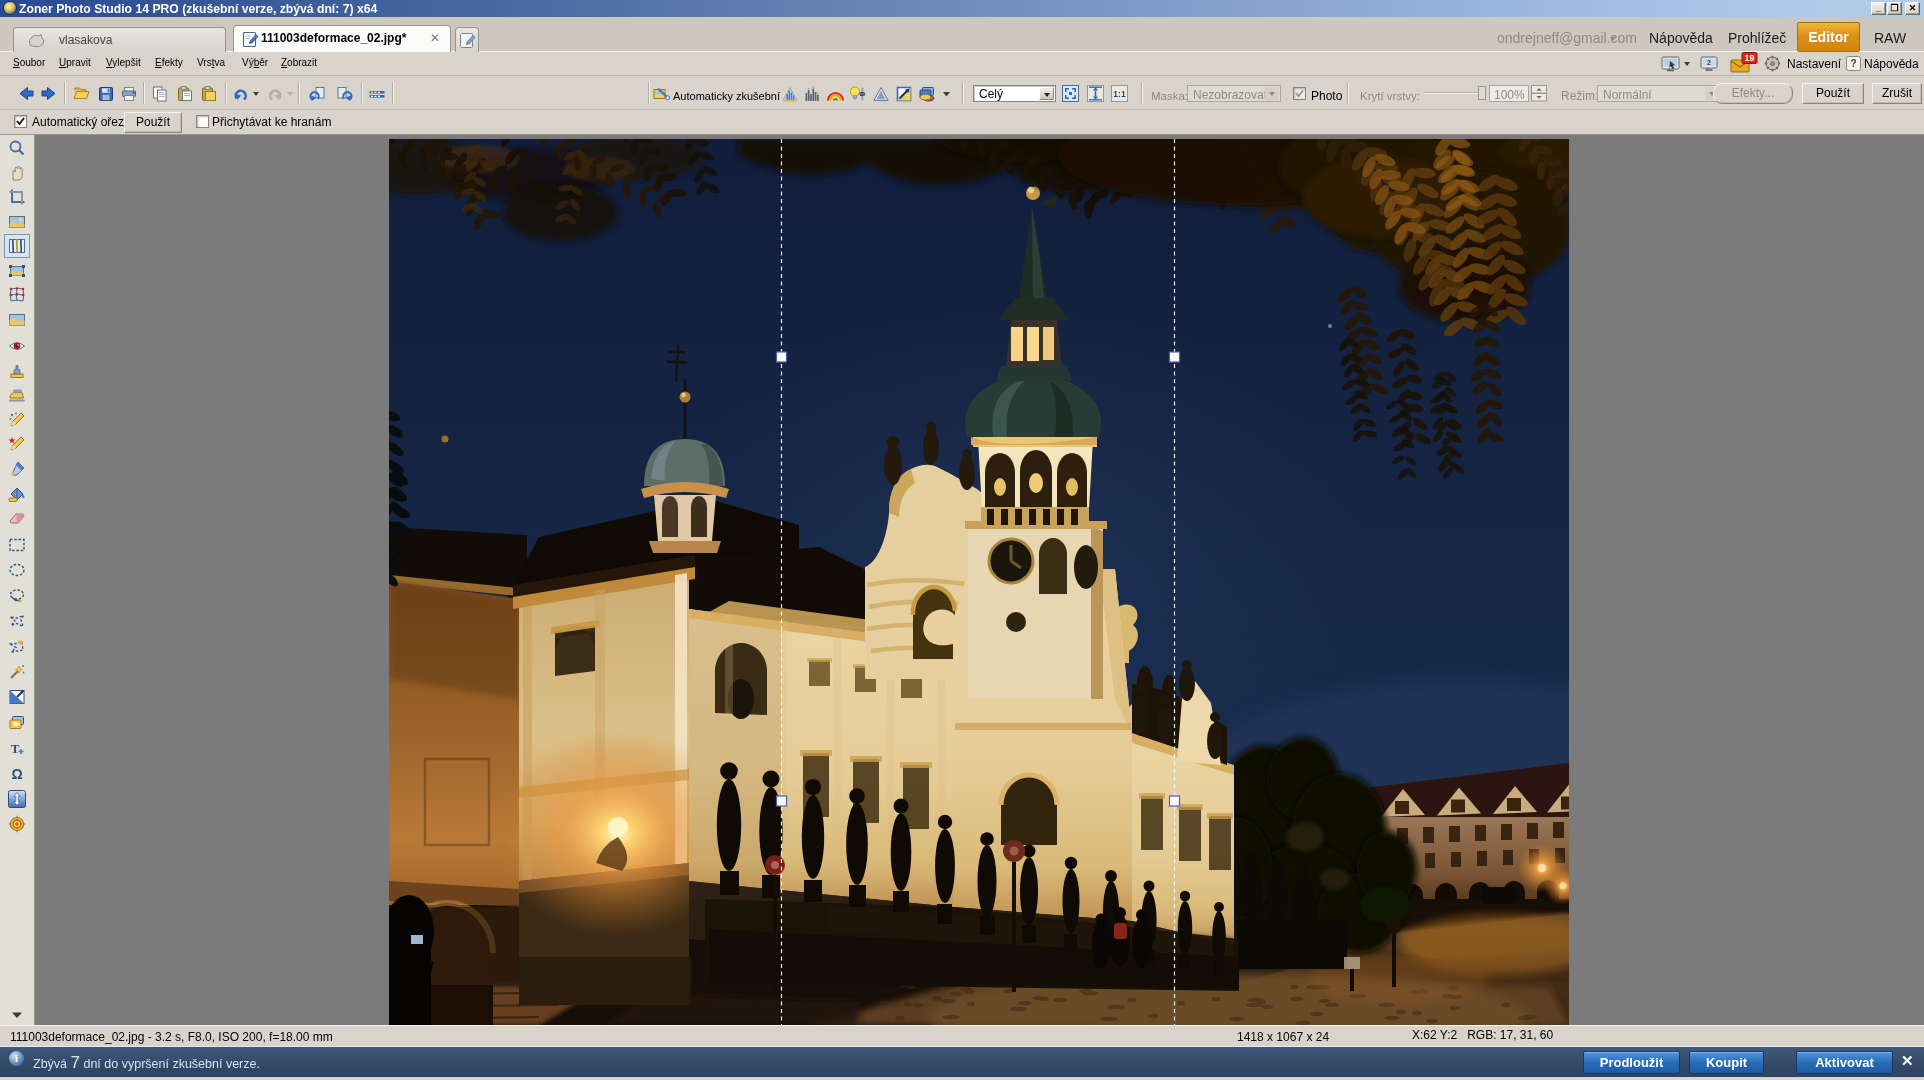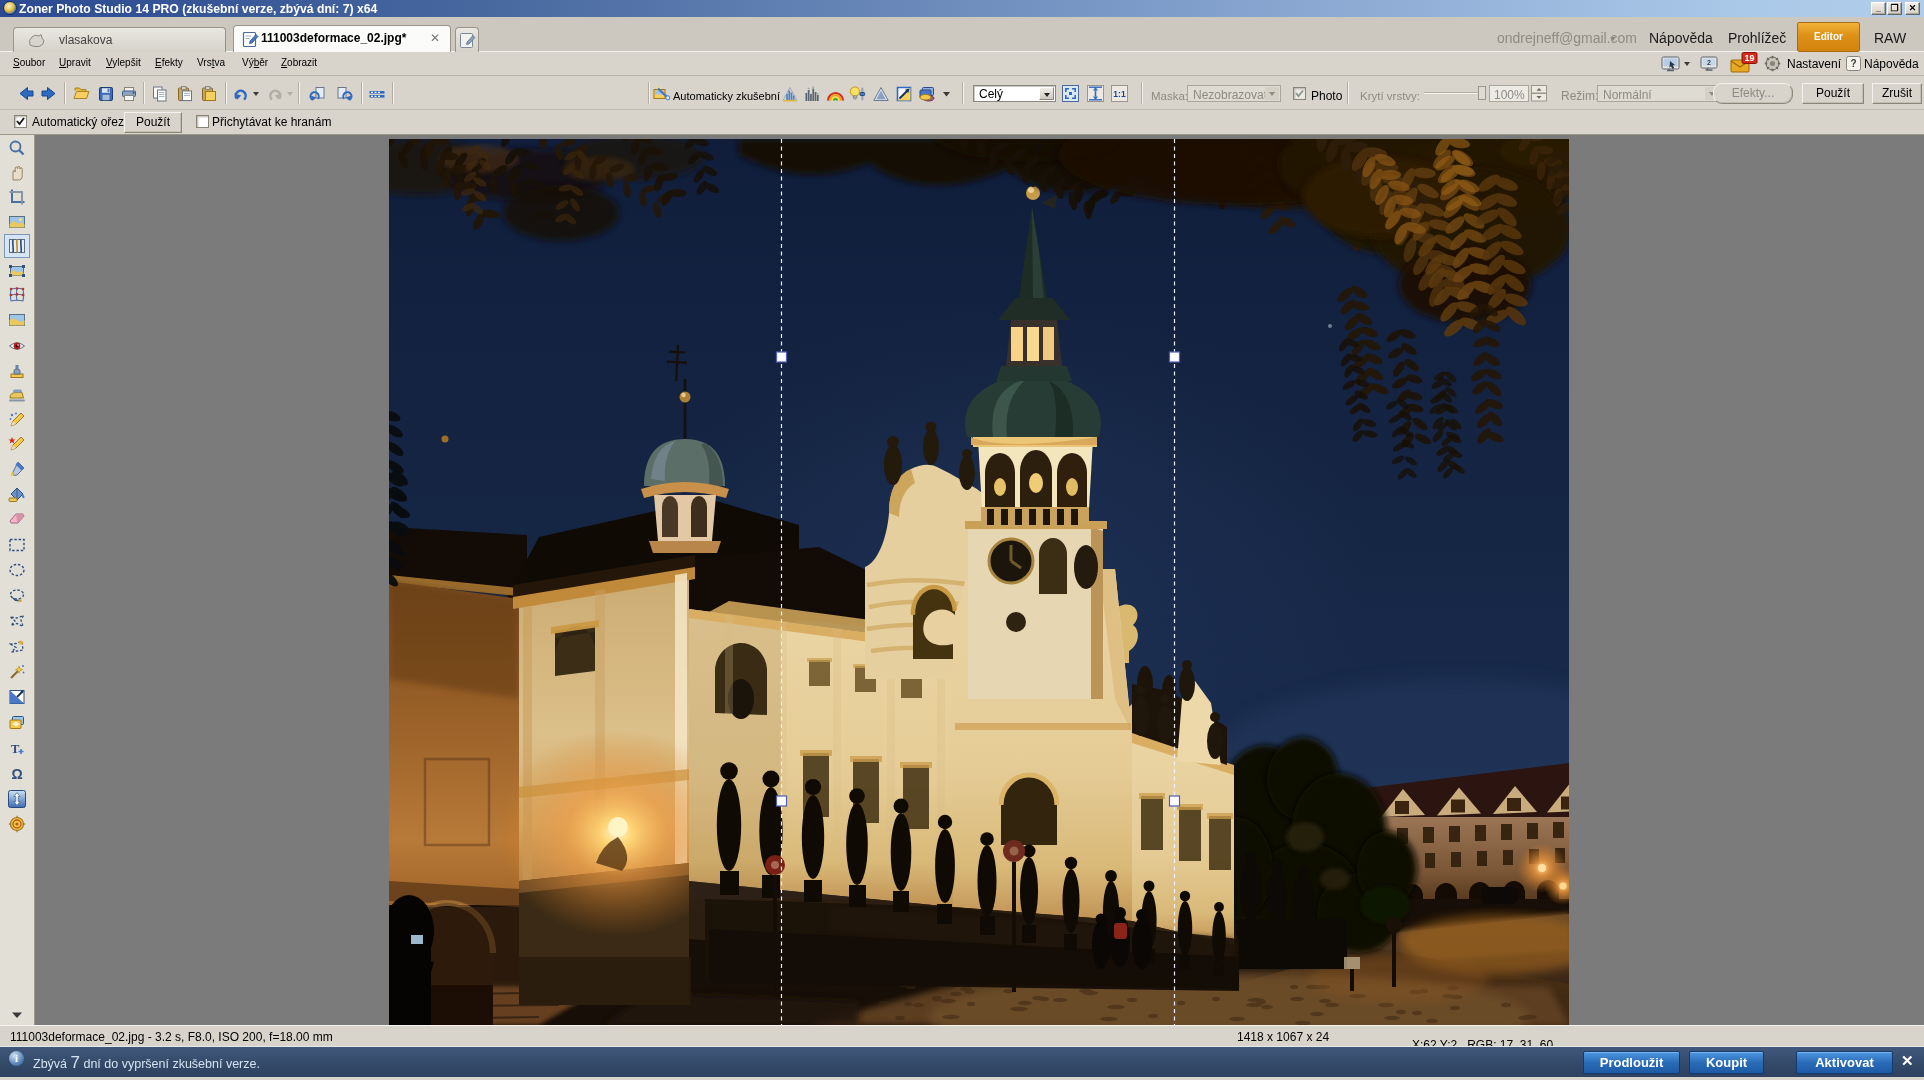--- a/index.html
+++ b/index.html
@@ -8,21 +8,21 @@
 #titlebar .ttext{position:absolute;left:19px;top:1.5px;color:#fff;font-weight:bold;font-size:12.2px;letter-spacing:0px;}
 #appicon{position:absolute;left:3px;top:1px;width:14px;height:14px;border-radius:50%;background:radial-gradient(circle at 40% 35%,#f8f0d8,#e8c040 45%,#3a6aaa 80%,#1a3a6a);border:1px solid #14306a;}
 .winbtn{position:absolute;top:2px;width:15px;height:13px;background:linear-gradient(#f2efe8,#d6d2c8);border:1px solid #fff;border-right-color:#6a675e;border-bottom-color:#6a675e;box-shadow:inset -1px -1px 0 #aaa69c;font-size:9px;text-align:center;line-height:11px;font-weight:bold;}
 
 #tabbar{position:absolute;left:0;top:17px;width:1924px;height:35px;background:#ccc8c0;border-bottom:1px solid #f5f3ee;}
 .tab{position:absolute;top:10px;height:25px;border:1px solid #98948a;border-bottom:none;border-radius:4px 4px 0 0;background:linear-gradient(#e9e7e1,#d5d2ca);}
 .tab.active{background:#fbfbfa;top:8px;height:27px;}
 .tab .tlabel{position:absolute;top:5px;font-size:12px;color:#444;white-space:nowrap;}
 .tab.active .tlabel{color:#000;font-weight:bold;}
 .rtxt{position:absolute;top:13px;font-size:14px;color:#1a1a1a;}
-#editorbtn{position:absolute;left:1797px;top:5px;width:63px;height:30px;background:linear-gradient(#f2b33a,#dd9016 45%,#d2830e);border:1px solid #a96d10;border-radius:2px;color:#fff;font-weight:bold;font-size:10px;text-align:center;line-height:28px;}
+#editorbtn{position:absolute;left:1797px;top:5px;width:63px;height:30px;background:linear-gradient(#f2b33a,#dd9016 45%,#d2830e);border:1px solid #a96d10;border-radius:2px;color:#fff;font-weight:bold;font-size:14px;text-align:center;line-height:28px;}
 
 #menubar{position:absolute;left:0;top:52px;width:1924px;height:24px;background:#d8d4cc;border-bottom:1px solid #b6b2a8;box-shadow:0 1px 0 #f4f2ec;}
 .mitem{position:absolute;top:5px;font-size:10px;}
 .mitem u{text-decoration:underline;}
 .micontxt{position:absolute;top:5px;font-size:12px;}
 
 #toolbar{position:absolute;left:0;top:76px;width:1924px;height:34px;background:#d8d4cc;border-bottom:1px solid #c0bcb2;}
 #optbar{position:absolute;left:0;top:110px;width:1924px;height:25px;background:#d8d4cc;border-bottom:1px solid #9c9888;}
 .tsep{position:absolute;top:6px;width:2px;height:22px;border-left:1px solid #b2aea4;border-right:1px solid #f4f2ec;}
 .tbtn{position:absolute;background:#d8d4cc;border:1px solid #f4f2ec;border-right-color:#8a8678;border-bottom-color:#8a8678;box-shadow:inset -1px -1px 0 #c2beb4;font-size:12px;text-align:center;}
@@ -1540,21 +1540,21 @@
 <rect x="780.5" y="213" width="10" height="10"></rect>
 <rect x="387.5" y="657" width="10" height="10"></rect>
 <rect x="780.5" y="657" width="10" height="10"></rect>
 </g>
     </svg>
 </div>
 
 <div id="statusbar">
   <div style="position:absolute;left:10px;top:4px;">111003deformace_02.jpg - 3.2 s, F8.0, ISO 200, f=18.00 mm</div>
   <div style="position:absolute;left:1237px;top:4px;">1418 x 1067 x 24</div>
-  <div style="position:absolute;left:1412px;top:12px;">X:62 Y:2&nbsp;&nbsp;&nbsp;RGB: 17, 31, 60</div>
+  <div style="position:absolute;left:1412px;top:2px;">X:62 Y:2&nbsp;&nbsp;&nbsp;RGB: 17, 31, 60</div>
 </div>
 
 <div id="trialbar">
   <div style="position:absolute;left:9px;top:4px;width:15px;height:15px;border-radius:50%;background:radial-gradient(circle at 35% 30%,#cfe2f4,#5b86b8 60%,#2f5584);color:#fff;font-weight:bold;font-size:11px;text-align:center;line-height:15px;font-family:'Liberation Serif',serif;">i</div>
   <div style="position:absolute;left:33px;top:6px;color:#d4e2f2;font-size:12.5px;">Zbývá <span style="font-size:17px;">7</span> dní do vypršení zkušební verze.</div>
   <div class="bluebtn" style="left:1583px;width:97px;">Prodloužit</div>
   <div class="bluebtn" style="left:1689px;width:75px;">Koupit</div>
   <div class="bluebtn" style="left:1796px;width:97px;">Aktivovat</div>
   <div style="position:absolute;left:1901px;top:5px;color:#fff;font-weight:bold;font-size:15px;">✕</div>
 </div>

